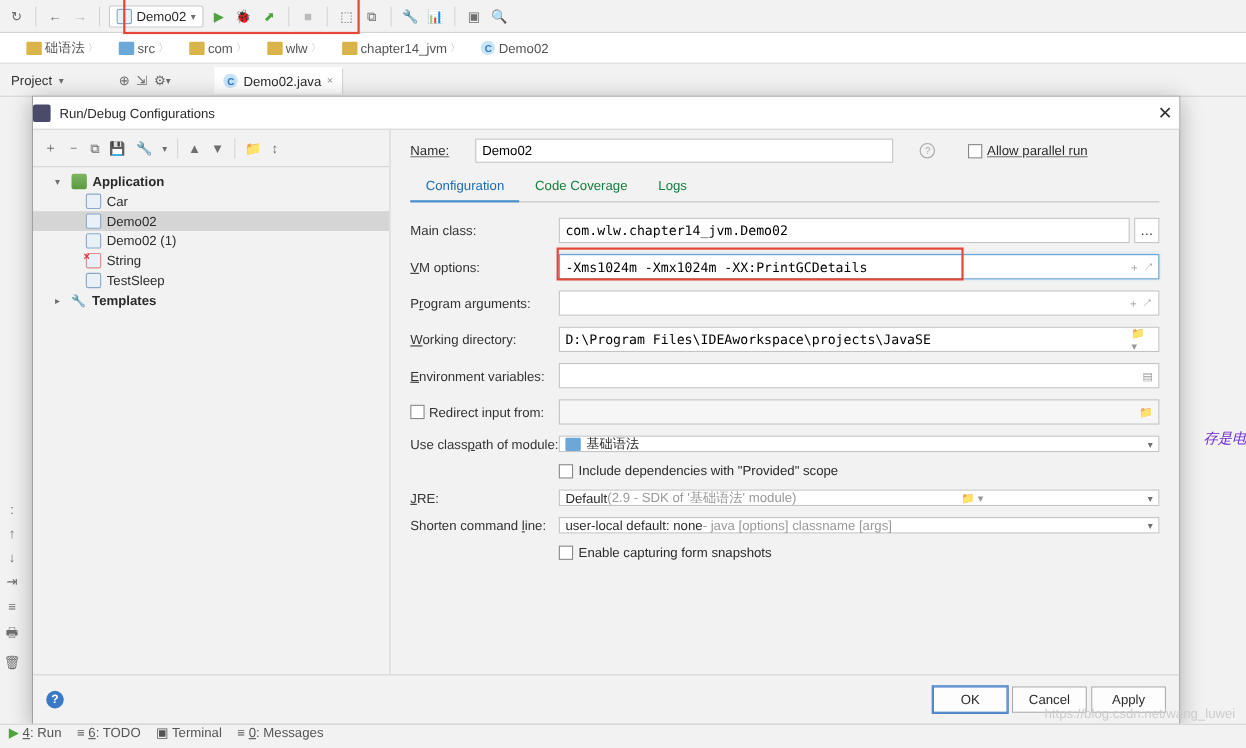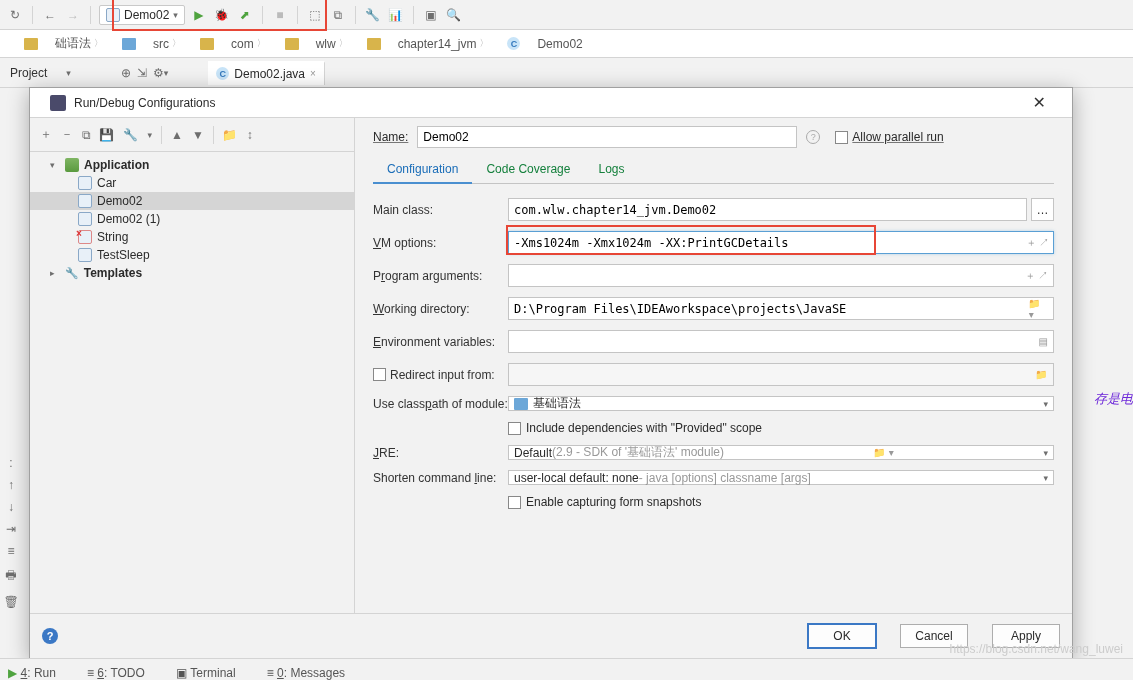--- a/index.html
+++ b/index.html
@@ -4,50 +4,50 @@
 <style>
 * { margin:0; padding:0; box-sizing:border-box; font-family:"Segoe UI",Tahoma,sans-serif; font-size:12px; }
 body { background:#f2f2f2; width:1133px; height:680px; overflow:hidden; position:relative; color:#2b2b2b; }
 .toolbar { height:30px; background:#f2f2f2; border-bottom:1px solid #d4d4d4; display:flex; align-items:center; padding:0 6px; gap:5px; }
 .toolbar .ico { width:18px; height:18px; display:flex; align-items:center; justify-content:center; color:#6e6e6e; }
 .toolbar .sep { width:1px; height:18px; background:#d4d4d4; margin:0 3px; }
 .run-config { border:1px solid #c9c9c9; background:#fff; padding:2px 6px; display:flex; align-items:center; gap:4px; border-radius:2px; }
 .dd-arrow { font-size:9px; color:#6e6e6e; }
 .red-box1 { position:absolute; left:112px; top:-2px; width:215px; height:33px; border:2px solid #e74636; pointer-events:none; z-index:50; }
 .breadcrumbs { height:28px; display:flex; align-items:center; padding:0 8px; gap:3px; background:#fff; border-bottom:1px solid #d4d4d4; }
-.bc-item { color:#555; display:flex; align-items:center; gap:17px;padding-left:16px; }
+.bc-item { color:#555; display:flex; align-items:center; gap:3px;padding-left:16px; }
 .bc-sep { color:#aaa; font-size:9px; }
 .folder-ico { width:14px; height:12px; background:#d8b44b; border-radius:1px; display:inline-block; position:relative; }
 .folder-ico.blue { background:#6ca7d8; }
 .java-ico { width:13px; height:13px; border-radius:50%; background:#c8e4f8; display:inline-flex; align-items:center; justify-content:center; color:#3479bd; font-size:9px; font-weight:bold; }
 .third-row { height:30px; display:flex; align-items:center; background:#f2f2f2; border-bottom:1px solid #d4d4d4; }
-.project-btn { padding:0 10px; color:#333; display:flex; align-items:center; gap:19px; }
+.project-btn { padding:0 10px; color:#333; display:flex; align-items:center; gap:6px; }
 .tab-bar { display:flex; align-items:center; margin-left:40px; }
 .file-tab { background:#fff; border-top:2px solid transparent; padding:4px 8px; display:flex; align-items:center; gap:5px; border-right:1px solid #d4d4d4; }
 .close-x { color:#999; font-size:10px; }
 .dialog { position:absolute; left:29px; top:87px; width:1044px; height:572px; background:#f2f2f2; border:1px solid #a0a0a0; box-shadow:0 4px 20px rgba(0,0,0,0.3); }
-.dlg-title { height:30px; background:#fff; border-bottom:1px solid #d4d4d4; display:flex; align-items:center; padding:0 20px; }
+.dlg-title { height:30px; background:#fff; border-bottom:1px solid #d4d4d4; display:flex; align-items:center; padding:0 0; }
 .dlg-title .logo { width:16px; height:16px; background:#4a4a6a; border-radius:2px; margin-right:8px; }
 .dlg-close { margin-left:auto; font-size:16px; color:#333; cursor:pointer; padding:0 6px; }
 .dlg-body { display:flex; height:495px; }
 .tree-pane { width:325px; border-right:1px solid #d4d4d4; display:flex; flex-direction:column; }
 .tree-toolbar { height:34px; display:flex; align-items:center; padding:0 10px; gap:9px; border-bottom:1px solid #d4d4d4; color:#6e6e6e; }
 .tree-toolbar .sep { width:1px; height:18px; background:#d4d4d4; }
 .tree { flex:1; padding:4px 0; overflow:auto; }
 .tree-node { padding:2px 8px 2px 20px; display:flex; align-items:center; gap:5px; cursor:pointer; }
 .tree-node.child { padding-left:48px; }
 .tree-node.selected { background:#d5d5d5; }
 .tree-expand { width:10px; font-size:9px; color:#6e6e6e; }
 .app-ico { width:14px; height:14px; background:linear-gradient(#7fb563,#5a9a3f); border-radius:2px; }
 .cfg-ico { width:14px; height:14px; border:1px solid #8aa8c7; background:#e8f0f8; border-radius:2px; }
 .cfg-ico.red-x { border-color:#d88; position:relative; }
 .cfg-ico.red-x::after { content:"×"; position:absolute; top:-3px; left:-3px; color:#d33; font-size:10px; font-weight:bold; }
 .wrench-ico::before { content:"🔧"; font-size:11px; }
 .form-pane { flex:1; padding:8px 18px 0 18px; display:flex; flex-direction:column; overflow:hidden; }
-.name-row { display:flex; align-items:center; gap:9px; margin-bottom:8px; }
+.name-row { display:flex; align-items:center; gap:24px; margin-bottom:8px; }
 .name-row label { text-decoration:underline; text-decoration-color:#777; }
 .name-row input { flex:0 0 380px; border:1px solid #c4c4c4; padding:3px 5px; background:#fff; }
 .share-lbl { display:flex; align-items:center; gap:4px; margin-left:auto; }
 .chk { width:13px; height:13px; border:1px solid #888; background:#fff; display:inline-block; }
 .help-ico { width:14px; height:14px; border:1px solid #aaa; border-radius:50%; color:#aaa; display:inline-flex; align-items:center; justify-content:center; font-size:9px; }
 .tabs { display:flex; border-bottom:1px solid #c4c4c4; margin-bottom:14px; }
 .tab { padding:6px 14px; color:#15803d; cursor:pointer; }
 .tab.active { color:#1a6db8; border-bottom:2px solid #4a8fd0; margin-bottom:-1px; }
 .form-row { display:flex; align-items:center; margin-bottom:10px; }
 .form-row .lbl { width:135px; color:#333; }
@@ -61,21 +61,21 @@
 .combo { flex:1; border:1px solid #c4c4c4; background:#fff; padding:2px 5px; height:15px; display:flex; align-items:center; }
 .combo::after { content:"▾"; margin-left:auto; color:#6e6e6e; font-size:9px; }
 .hint { color:#999; }
 .check-row { display:flex; align-items:center; gap:5px; margin:0 0 10px 0; }
 .before-launch { margin-top:auto; padding:10px 0; border-top:1px solid #ddd; }
 .before-launch .exp { font-size:9px; color:#6e6e6e; margin-right:4px; }
 .dlg-buttons { height:44px; border-top:1px solid #d4d4d4; display:flex; align-items:center; padding:0 12px; gap:8px; }
 .help-circle { width:16px; height:16px; border-radius:50%; background:#3b78c5; color:#fff; display:flex; align-items:center; justify-content:center; font-size:11px; font-weight:bold; }
 .btn { min-width:68px; height:24px; border:1px solid #adadad; background:#fdfdfd; cursor:pointer; display:flex; align-items:center; justify-content:center; }
 .btn.primary { border:1px solid #3b78c5; box-shadow:0 0 0 1px #3b78c5; }
-.bottom-bar { position:absolute; bottom:0; left:0; right:0; height:22px; background:#f2f2f2; border-top:1px solid #d4d4d4; display:flex; align-items:flex-end; padding:0 8px; gap:31px; color:#555; }
+.bottom-bar { position:absolute; bottom:0; left:0; right:0; height:22px; background:#f2f2f2; border-top:1px solid #d4d4d4; display:flex; align-items:flex-start; padding:0 8px; gap:14px; color:#555; }
 .bottom-bar u { text-decoration:underline; }
 .left-tools { position:absolute; left:0; top:450px; width:22px; display:flex; flex-direction:column; gap:8px; align-items:center; color:#6e6e6e; background:#f2f2f2; padding:6px 0; }
 .side-text { position:absolute; right:0; top:390px; color:#6d28d9; font-style:italic; font-size:13px; }
 .watermark { position:absolute; bottom:24px; right:10px; color:#ccc; font-size:12px; }
 </style>
 </head>
 <body>
 
 <div class="toolbar">
   <span class="ico">↻</span>
@@ -322,21 +322,21 @@
       <div class="check-row" style="margin-left:135px">
         <span class="chk"></span>
           <span>Enable capturing form snapshots</span>
       </div>
 
     </div>
   </div>
 
   <div class="dlg-buttons">
     <span class="help-circle">?</span>
-    <div style="margin-left:auto;display:flex;gap:24px">
+    <div style="margin-left:auto;display:flex;gap:4px">
       <div class="btn primary">OK</div>
       <div class="btn">Cancel</div>
       <div class="btn">Apply</div>
     </div>
   </div>
 </div>
 
 <div class="side-text">存是电</div>
 <div class="watermark">https://blog.csdn.net/wang_luwei</div>
 

